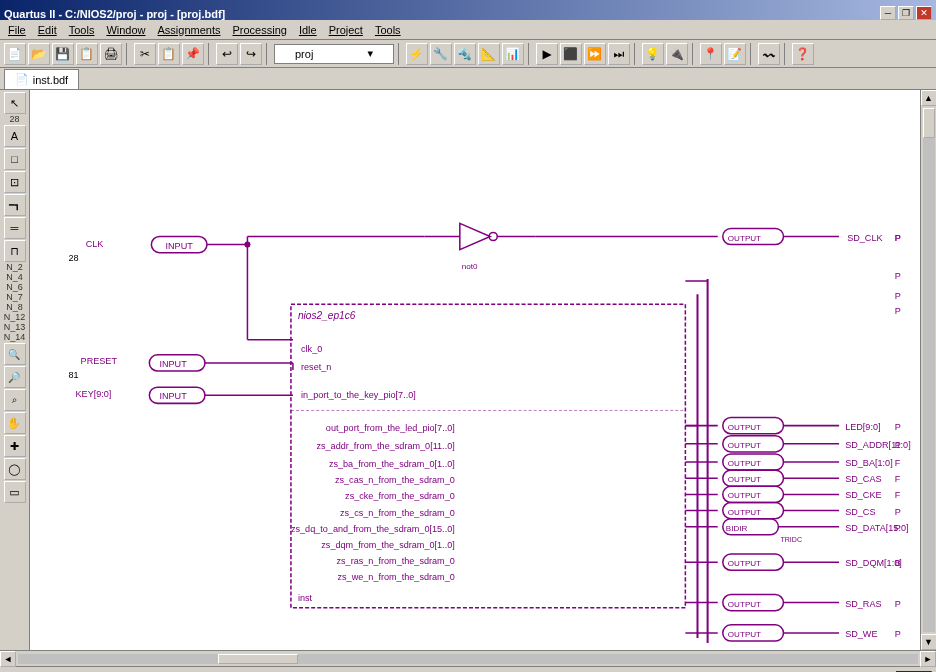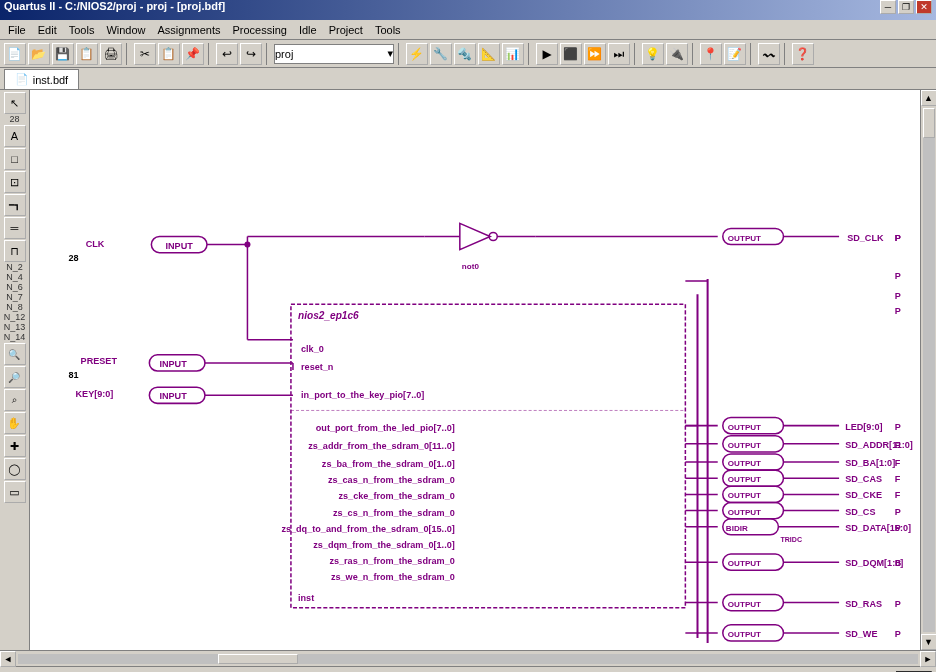--- a/index.html
+++ b/index.html
@@ -4,21 +4,21 @@
   <style>
     * { margin: 0; padding: 0; box-sizing: border-box; }
     body { font-family: 'Arial', sans-serif; font-size: 11px; background: #d4d0c8; overflow: hidden; width: 936px; height: 672px; }
     
     
     #title-bar {
       background: linear-gradient(to right, #0a246a, #a6b8e0);
       color: white;
       height: 20px;
       display: flex;
-      align-items: flex-start;
+      align-items: flex-end;
       justify-content: space-between;
       padding: 0 4px;
       user-select: none;
     }
     #title-bar .title-text { font-size: 11px; font-weight: bold; }
     #title-bar .title-buttons { display: flex; gap: 2px; }
     #title-bar .title-btn {
       width: 16px; height: 14px;
       background: #d4d0c8;
       border: 1px outset #fff;
@@ -35,21 +35,21 @@
       display: flex;
       align-items: center;
       border-bottom: 1px solid #808080;
       padding: 0 2px;
     }
     .menu-item {
       padding: 2px 6px;
       font-size: 11px;
       cursor: pointer;
       height: 100%;
-      display: flex; align-items: center;
+      display: flex; align-items: center; text-decoration: underline;
     }
 
     
     #toolbar {
       background: #d4d0c8;
       height: 28px;
       display: flex;
       align-items: center;
       border-bottom: 1px solid #808080;
       padding: 2px 4px;
@@ -61,21 +61,21 @@
       border: 1px outset #fff;
       display: flex; align-items: center; justify-content: center;
       cursor: pointer; font-size: 12px;
     }
     .toolbar-sep { width: 4px; height: 22px; border-left: 1px solid #808080; margin: 0 2px; }
     .toolbar-dropdown {
       display: flex; align-items: center;
       background: white;
       border: 1px solid #808080;
       height: 20px;
-      padding: 0 0;
+      padding: 0 20px;
       font-size: 11px;
       width: 120px;
     }
 
     
     #tab-bar {
       background: #d4d0c8;
       height: 22px;
       display: flex;
       align-items: flex-end;
@@ -125,21 +125,20 @@
       text-align: center;
       line-height: 1;
     }
 
     
     #canvas-area {
       flex: 1;
       background: #a16207;
       overflow: hidden;
       position: relative;
-      font-weight: bold;
     }
 
     
     #schematic {
       width: 100%;
       height: 100%;
     }
 
     
     #right-scroll {

